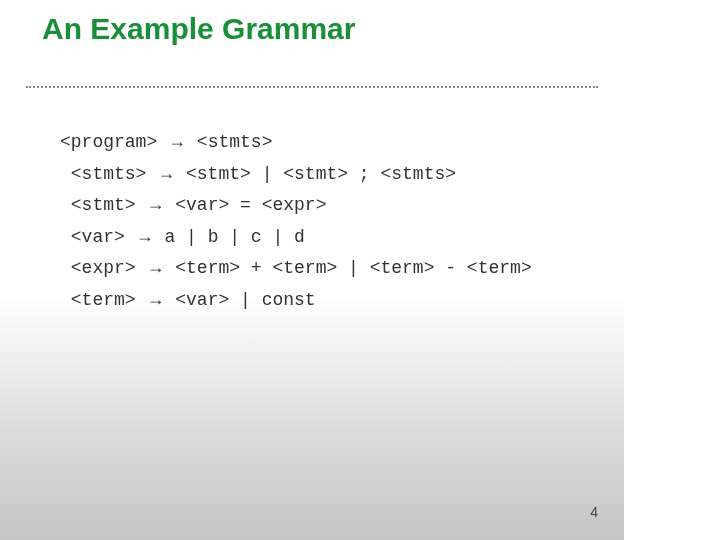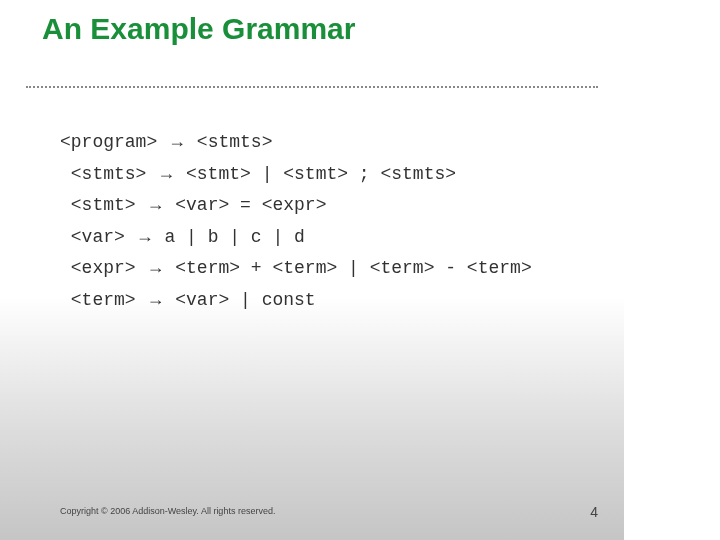--- a/index.html
+++ b/index.html
@@ -69,15 +69,14 @@
   <div class="title">An Example Grammar</div>
   <div class="separator"></div>
 
   <div class="content"><span>&lt;program&gt; <span class="arrow">→</span> &lt;stmts&gt;</span>
 <span> &lt;stmts&gt; <span class="arrow">→</span> &lt;stmt&gt; | &lt;stmt&gt; ; &lt;stmts&gt;</span>
 <span> &lt;stmt&gt; <span class="arrow">→</span> &lt;var&gt; = &lt;expr&gt;</span>
 <span> &lt;var&gt; <span class="arrow">→</span> a | b | c | d</span>
 <span> &lt;expr&gt; <span class="arrow">→</span> &lt;term&gt; + &lt;term&gt; | &lt;term&gt; - &lt;term&gt;</span>
 <span> &lt;term&gt; <span class="arrow">→</span> &lt;var&gt; | const</span></div>
 
-  <div class="copyright">Copyright © 2006 Addison-Wesley. All rights reserved.</div>
   <div class="pagenum">4</div>
 </div>
 
 </body></html>

